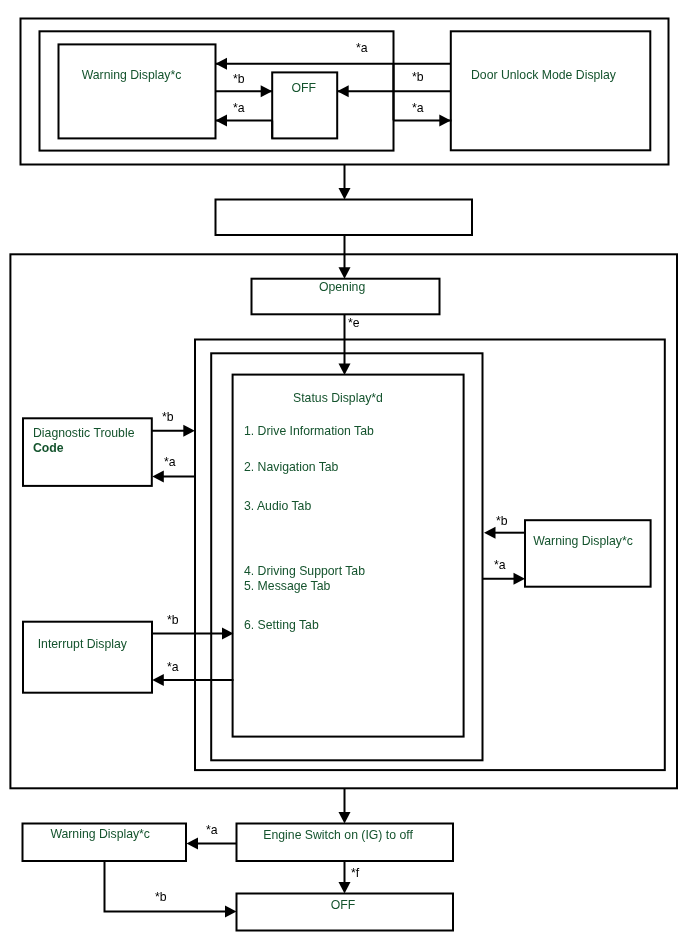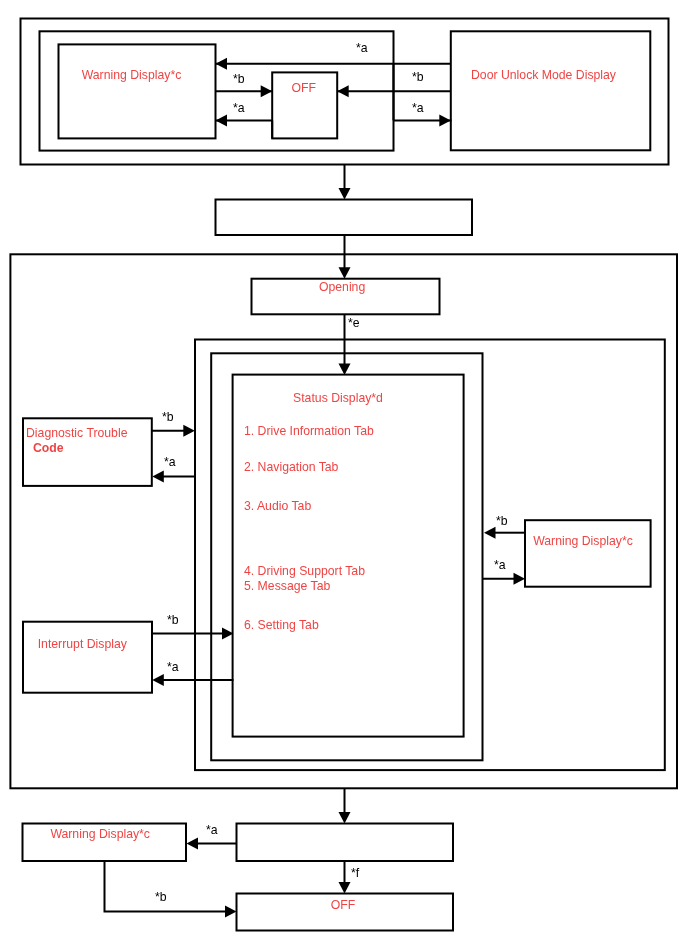--- a/index.html
+++ b/index.html
@@ -1,21 +1,21 @@
 <!DOCTYPE html>
 <html><head>
 <meta charset="utf-8">
 <style>
   html,body{margin:0;padding:0;background:#ffffff;}
   body{width:688px;height:949px;position:relative;overflow:hidden;
        font-family:"Liberation Sans",sans-serif;color:#000000;
        -webkit-font-smoothing:antialiased;}
   #stage{position:absolute;left:0;top:0;width:688px;height:949px;background:#ffffff;}
   svg.layer{position:absolute;left:0;top:0;width:688px;height:949px;}
-  .lbl{position:absolute;font-size:12.25px;line-height:14px;color:#ef4444;white-space:pre;}
+  .lbl{position:absolute;font-size:12.25px;line-height:14px;color:#14532d;white-space:pre;}
   .ast{position:absolute;font-size:12.25px;line-height:12px;color:#000000;white-space:pre;}
 </style>
 </head>
 <body>
 
 <div id="stage">
   <svg class="layer" viewBox="0 0 688 949">
     <rect x="20.5" y="18.5" width="648" height="146" fill="none" stroke="#000" stroke-width="2.0"></rect>
     <rect x="39.5" y="31.3" width="354" height="119.3" fill="none" stroke="#000" stroke-width="2.0"></rect>
     <rect x="58.5" y="44.4" width="157" height="94" fill="none" stroke="#000" stroke-width="2.0"></rect>
@@ -70,25 +70,26 @@
     <line x1="344.5" y1="861.5" x2="344.5" y2="884.5" stroke="#000" stroke-width="2.0"></line>
     <polygon points="344.5,893.5 338.5,882.0 350.5,882.0" fill="#000"></polygon>
     <polyline points="104.5,861.5 104.5,911.5 227.5,911.5" fill="none" stroke="#000" stroke-width="2.0"></polyline>
     <polygon points="236.5,911.5 225.0,905.5 225.0,917.5" fill="#000"></polygon>
   </svg>
   <div class="lbl" style="left:54.0px;top:68px;width:155px;text-align:center;">Warning Display*c</div>
   <div class="lbl" style="left:272.8px;top:81px;width:62px;text-align:center;">OFF</div>
   <div class="lbl" style="left:445.5px;top:68px;width:196px;text-align:center;">Door Unlock Mode Display</div>
   <div class="lbl" style="left:250.1px;top:280.4px;width:184px;text-align:center;">Opening</div>
   <div class="lbl" style="left:238.0px;top:382px;width:200px;text-align:center;margin-top:9px;">Status Display*d</div>
-  <div class="lbl" style="left:26px;top:426px;">Diagnostic Trouble</div>
+  <div class="lbl" style="left:33px;top:426px;">Diagnostic Trouble</div>
   <div class="lbl" style="left:33px;top:441px;font-weight:bold;">Code</div>
   <div class="lbl" style="left:20.3px;top:637px;width:124px;text-align:center;">Interrupt Display</div>
   <div class="lbl" style="left:523.0px;top:534px;width:120px;text-align:center;">Warning Display*c</div>
   <div class="lbl" style="left:21.2px;top:827px;width:158px;text-align:center;">Warning Display*c</div>
+  <div class="lbl" style="left:232.1px;top:828px;width:212px;text-align:center;">Engine Switch on (IG) to off</div>
   <div class="lbl" style="left:236.9px;top:898px;width:212px;text-align:center;">OFF</div>
   <div class="lbl" style="left:244px;top:423.5px;">1. Drive Information Tab</div>
   <div class="lbl" style="left:244px;top:460px;">2. Navigation Tab</div>
   <div class="lbl" style="left:244px;top:499px;">3. Audio Tab</div>
   <div class="lbl" style="left:244px;top:538.5px;margin-top:25px;">4. Driving Support Tab</div>
   <div class="lbl" style="left:244px;top:578.5px;">5. Message Tab</div>
   <div class="lbl" style="left:244px;top:618px;">6. Setting Tab</div>
   <div class="ast" style="left:356px;top:42px;">*a</div>
   <div class="ast" style="left:233px;top:73px;">*b</div>
   <div class="ast" style="left:233px;top:102px;">*a</div>

